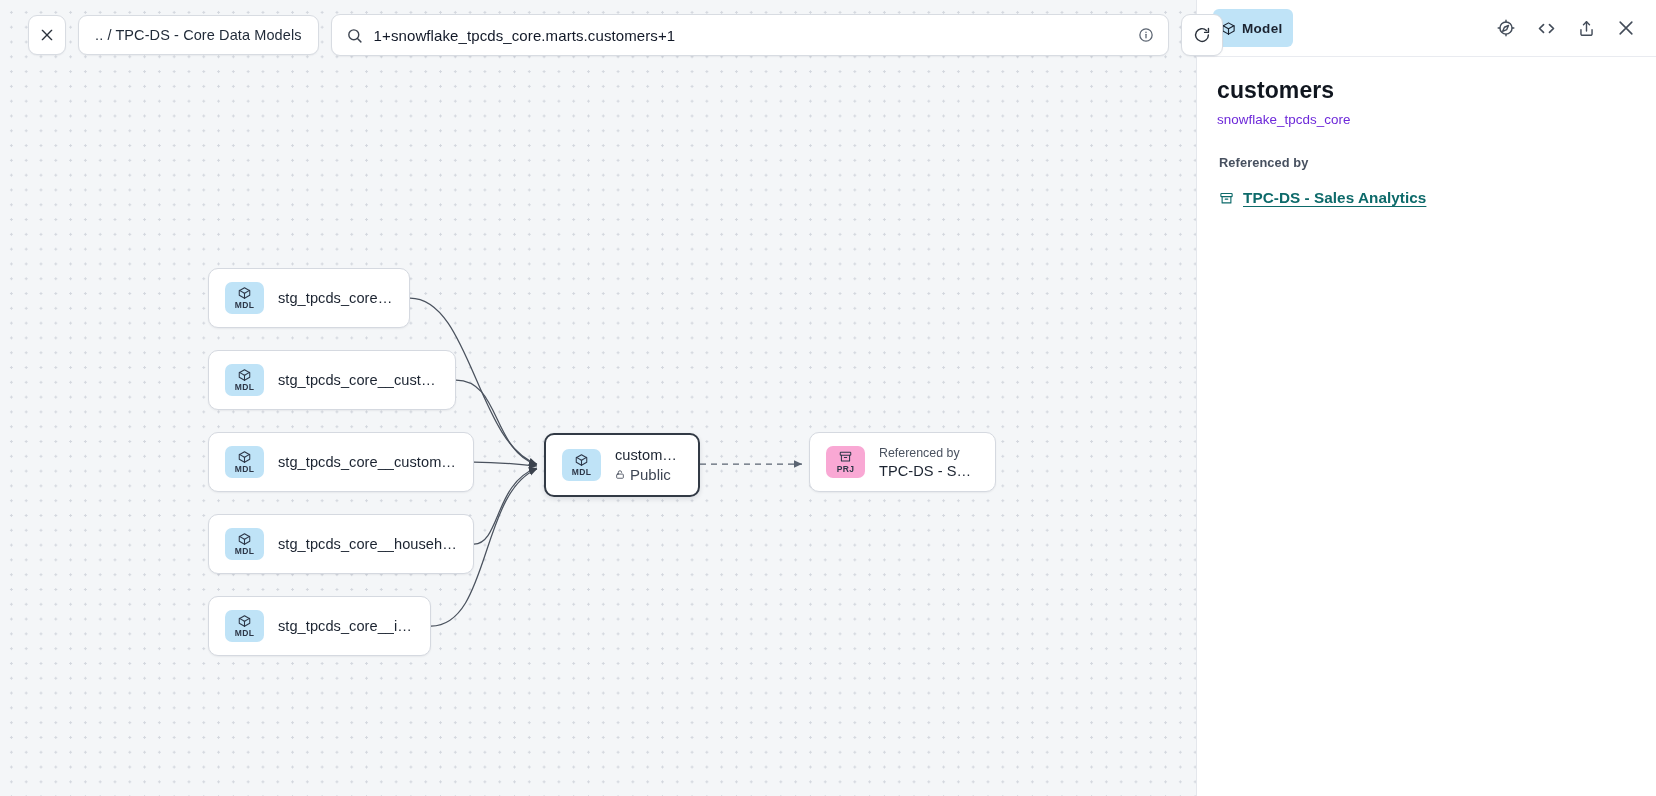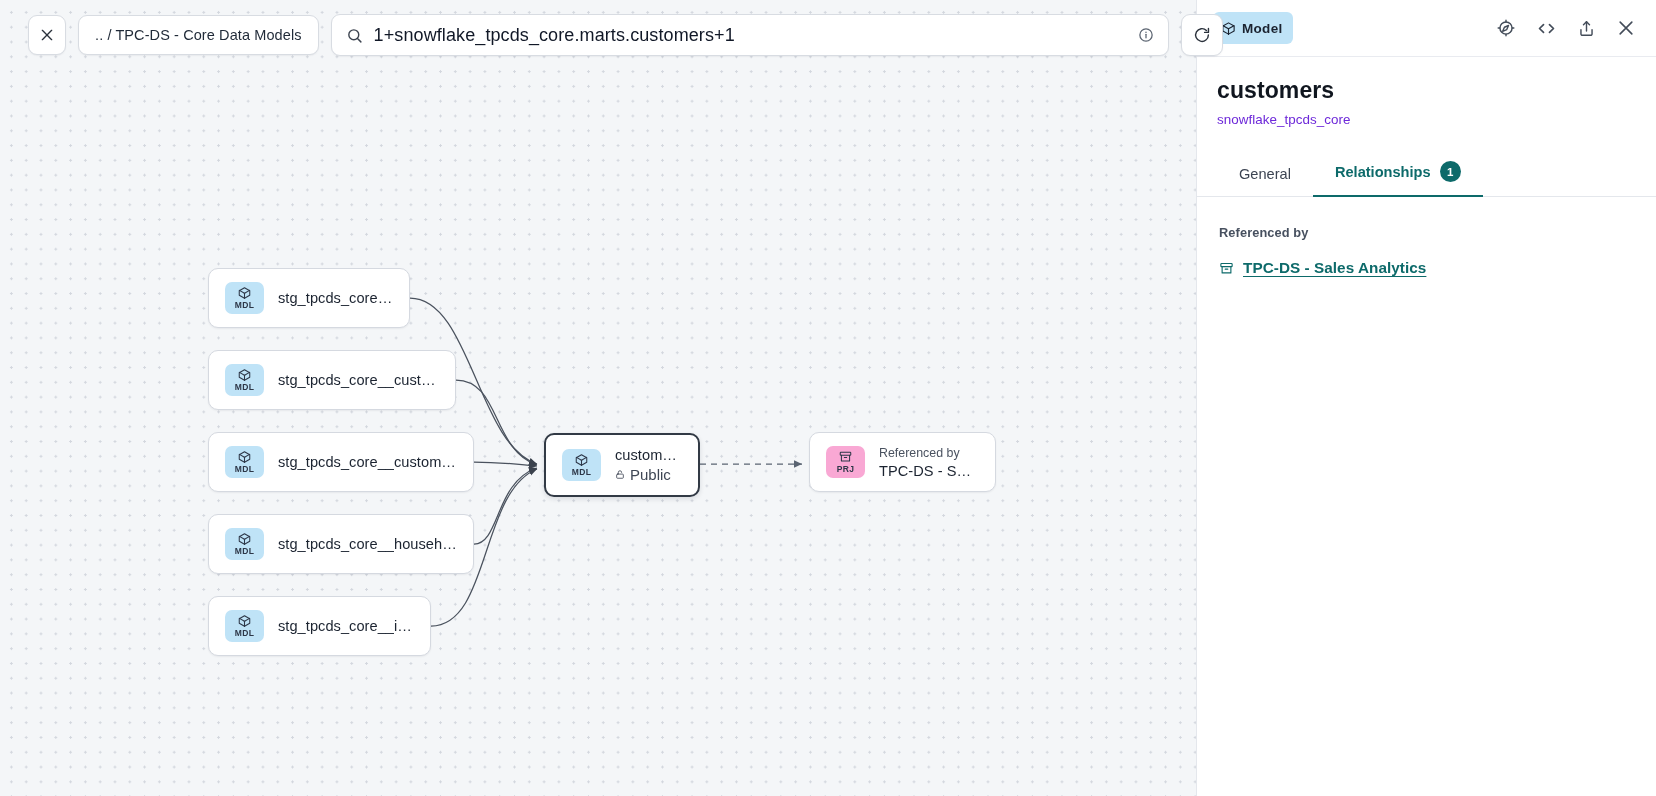--- a/index.html
+++ b/index.html
@@ -52,21 +52,21 @@
     border: 1px solid #d8dce2;
     border-radius: 9px;
     display: flex; align-items: center;
     padding: 0 14px 0 14px;
     gap: 11px;
     box-shadow: 0 1px 1.5px rgba(16,24,40,.05);
   }
   #search-input {
     flex: 1; border: none; outline: none;
     font-family: "Liberation Sans", sans-serif;
-    font-size: 18px; color: #111827; background: transparent;
+    font-size: 15px; color: #111827; background: transparent;
     letter-spacing: .1px;
   }
   .icon-sm { flex: 0 0 auto; display: flex; align-items: center; justify-content: center; }
   #refresh-btn { width: 42px; height: 42px; }
   #edges { position: absolute; inset: 0; width: 1196px; height: 796px; pointer-events: none; }
 
   .node {
     position: absolute;
     background: #ffffff;
     border: 1px solid #d5d9e0;
@@ -118,21 +118,21 @@
   }
   #panel-top {
     height: 57px;
     display: flex; align-items: center;
     padding: 0 20px 0 16px;
     border-bottom: 1px solid #e9ebf0;
   }
   #model-chip {
     background: #bfe3f7;
     border-radius: 6px;
-    height: 32px;
+    height: 38px;
     display: flex; align-items: center; gap: 6px;
     padding: 0 10px 0 8px;
     font-size: 13.5px; font-weight: 700; color: #1b2330;
     letter-spacing: .3px;
   }
   #panel-actions { margin-left: auto; display: flex; align-items: center; gap: 20px; }
   .panel-action { display: flex; align-items: center; justify-content: center; cursor: pointer; }
 
   #panel-head { padding: 20px 20px 0 20px; }
   #panel-title { font-size: 23px; font-weight: 700; color: #10161f; letter-spacing: .1px; }
@@ -372,29 +372,20 @@
             </svg>
         </span>
       </div>
     </div>
 
     <div id="panel-head">
       <div id="panel-title">customers</div>
       <div id="panel-subtitle">snowflake_tpcds_core</div>
     </div>
 
-    <div id="tabs">
-      <div class="tab">
-        <span>General</span>
-      </div>
-      <div class="tab active">
-        <span>Relationships</span>
-        <span class="tab-badge">1</span>
-      </div>
-    </div>
 
     <div id="panel-section">
       <div id="section-label">Referenced by</div>
       <div id="ref-link">
         <span style="display:flex;">
           <svg width="15" height="15" viewBox="0 0 24 24" fill="none" stroke="#0d6a6a" stroke-width="1.8" stroke-linecap="round" stroke-linejoin="round">
             <rect x="3" y="4" width="18" height="5" rx="1"></rect>
               <path d="M5 9v10h14V9"></path>
               <path d="M10 13h4"></path>
           </svg>

